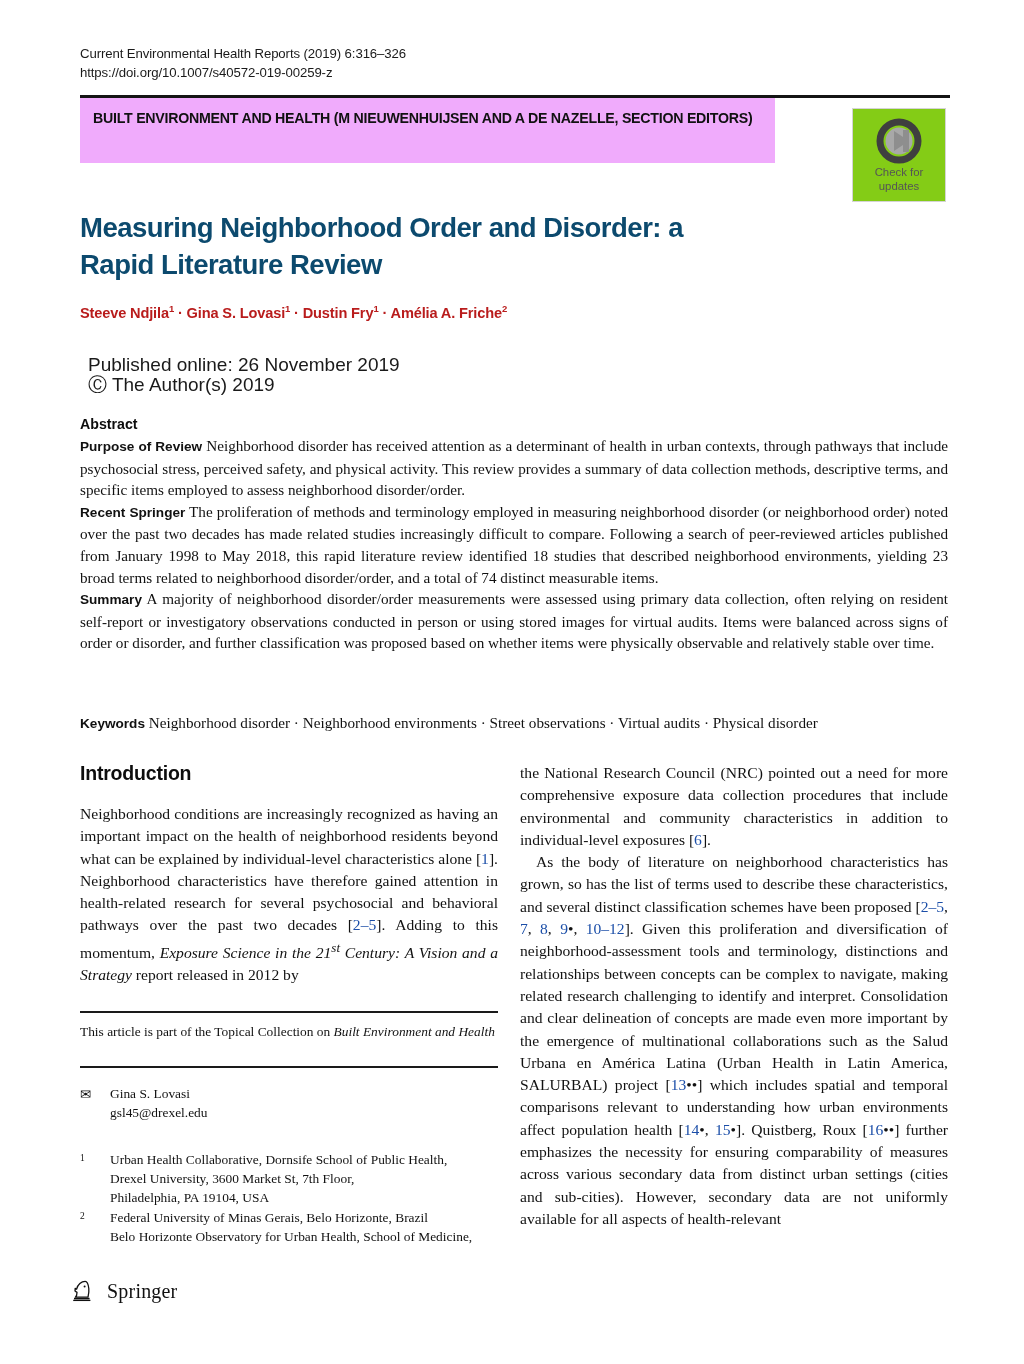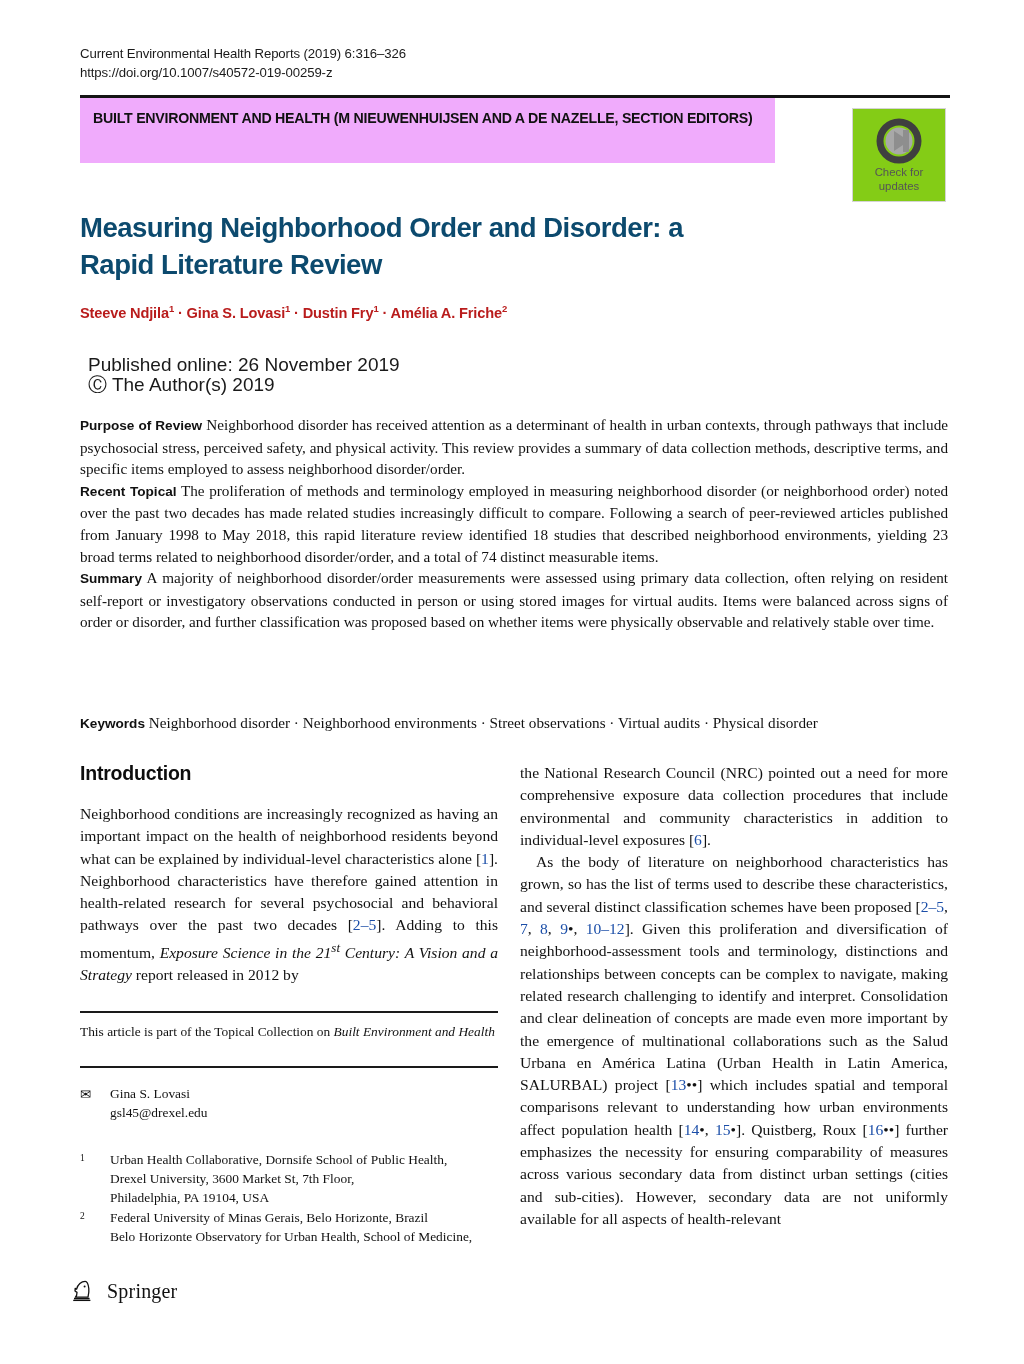--- a/index.html
+++ b/index.html
@@ -325,26 +325,27 @@
   <div class="title">Measuring Neighborhood Order and Disorder: a Rapid Literature Review</div>
 
   <div class="authors">Steeve Ndjila<sup>1</sup> · Gina S. Lovasi<sup>1</sup> · Dustin Fry<sup>1</sup> · Amélia A. Friche<sup>2</sup></div>
 
   <div class="pubinfo">
     <div>Published online: 26 November 2019</div>
     <div>Ⓒ The Author(s) 2019</div>
   </div>
 
   <div class="abstract">
+    <div class="abs-head">Abstract</div>
     <p class="abs-para">
       <span class="lbl">Purpose of Review</span>
       <span>Neighborhood disorder has received attention as a determinant of health in urban contexts, through pathways that include psychosocial stress, perceived safety, and physical activity. This review provides a summary of data collection methods, descriptive terms, and specific items employed to assess neighborhood disorder/order.</span>
     </p>
     <p class="abs-para">
-      <span class="lbl">Recent Topical</span>
+      <span class="lbl">Recent Springer</span>
       <span>The proliferation of methods and terminology employed in measuring neighborhood disorder (or neighborhood order) noted over the past two decades has made related studies increasingly difficult to compare. Following a search of peer-reviewed articles published from January 1998 to May 2018, this rapid literature review identified 18 studies that described neighborhood environments, yielding 23 broad terms related to neighborhood disorder/order, and a total of 74 distinct measurable items.</span>
     </p>
     <p class="abs-para">
       <span class="lbl">Summary</span>
       <span>A majority of neighborhood disorder/order measurements were assessed using primary data collection, often relying on resident self-report or investigatory observations conducted in person or using stored images for virtual audits. Items were balanced across signs of order or disorder, and further classification was proposed based on whether items were physically observable and relatively stable over time.</span>
     </p>
   </div>
 
   <div class="keywords">
     <span class="lbl">Keywords</span>

